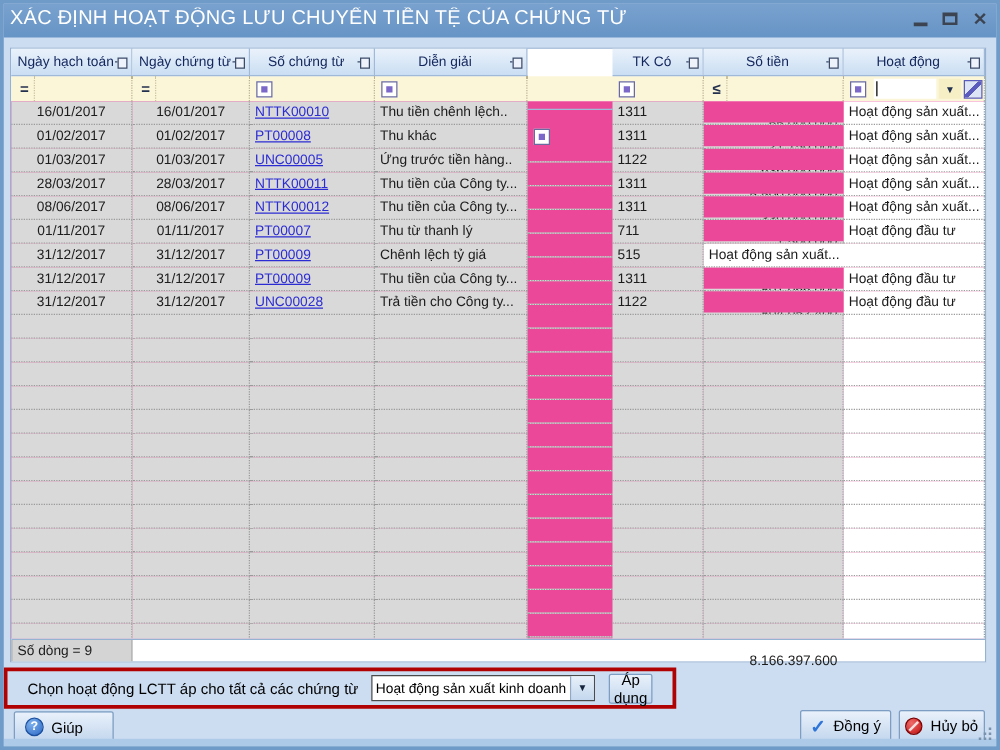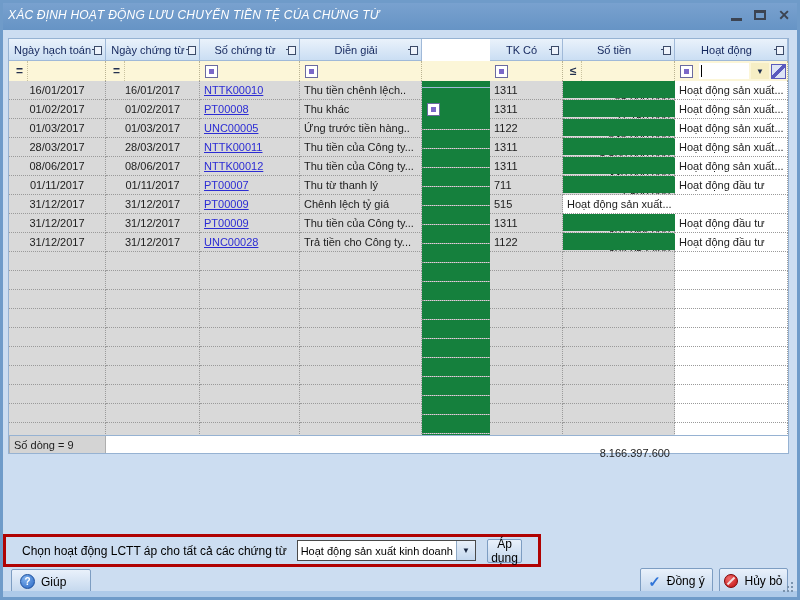--- a/index.html
+++ b/index.html
@@ -10,30 +10,30 @@
     position:relative; width:800px; height:600px;
     background:#ccddf1; border:3px solid #6f9bc9; overflow:hidden;
   }
 
   
   .titlebar {
     position:absolute; top:-3px; left:-3px; right:-3px; height:30px;
     background:linear-gradient(#7ba3d0,#6694c5);
     display:flex; align-items:center; padding:0 10px 0 8px;
   }
-  .title-text { color:#ffffff; font-size:12px; letter-spacing:.2px; flex:1;
-    white-space:nowrap; overflow:hidden;font-style:italic; }
+  .title-text { color:#ffffff; font-size:16px; letter-spacing:.2px; flex:1;
+    white-space:nowrap; overflow:hidden; }
   .win-controls { display:flex; align-items:center; gap:12px; }
   .ico-min { width:11px; height:3px; background:#3c4452; margin-top:8px; }
   .ico-max { width:12px; height:10px; border:2px solid #3c4452; border-top-width:3px; background:transparent; }
   .ico-close { color:#3c4452; font-size:14px; font-weight:bold; line-height:12px; }
 
   
   .grid {
-    position:absolute; left:5px; top:35px; width:781px; height:416px;
+    position:absolute; left:5px; top:35px; width:781px; height:492px;
     background:#ffffff; border:1px solid #96b2d2;
     display:flex; flex-direction:column; font-size:11px;
   }
   .grow { display:flex; width:100%; }
   .c0{width:97px;} .c1{width:94px;} .c2{width:100px;} .c3{width:122px;}
   .c4{width:68px;margin-top:48px;} .c5{width:73px;} .c6{width:112px;} .c7{flex:1;}
 
   
   .hrow { height:22px; }
   .hcell {
@@ -57,21 +57,21 @@
     position:relative; flex:0 0 auto; margin:0 3px 0 2px; }
   .f-box::after { content:''; position:absolute; left:3px; top:3px; width:5px; height:5px; background:#7b68c8; }
   .f-input { flex:1; height:16px; background:#ffffff; position:relative; margin-left:1px; }
   .f-input::before { content:''; position:absolute; left:2px; top:2px; width:1px; height:12px; background:#000; }
   .f-drop { width:18px; height:16px; display:flex; align-items:center; justify-content:center;
     color:#20304e; font-size:8px; background:#f6eec4; }
   .f-adv { width:15px; height:15px; border:1px solid #5b5bbd; margin-right:1px;
     background:linear-gradient(135deg,#dde4f5 42%,#5b5bbd 42%,#5b5bbd 58%,#dde4f5 58%); }
 
   
-  .rows-wrap { flex:1; overflow:hidden; background:#15803d; }
+  .rows-wrap { flex:1; overflow:hidden; background:#ec4899; }
   .drow { height:19px; }
   .dcell { background:#d9d9d9; border-right:1px dotted #9a9a9a; border-bottom:1px dotted #9a9a9a;
     color:#1c1c1c; display:flex; align-items:center; padding:0 4px;
     white-space:nowrap; overflow:hidden; }
   .dcell.act { background:#ffffff; }
   .al-c{ justify-content:center; } .al-r{ justify-content:flex-end;margin-top:17px; }
   .doclink { color:#2c2cd4; text-decoration:underline; cursor:pointer; }
 
   
   .srow { height:18px; background:#ffffff; border-top:1px solid #96b2d2; }

